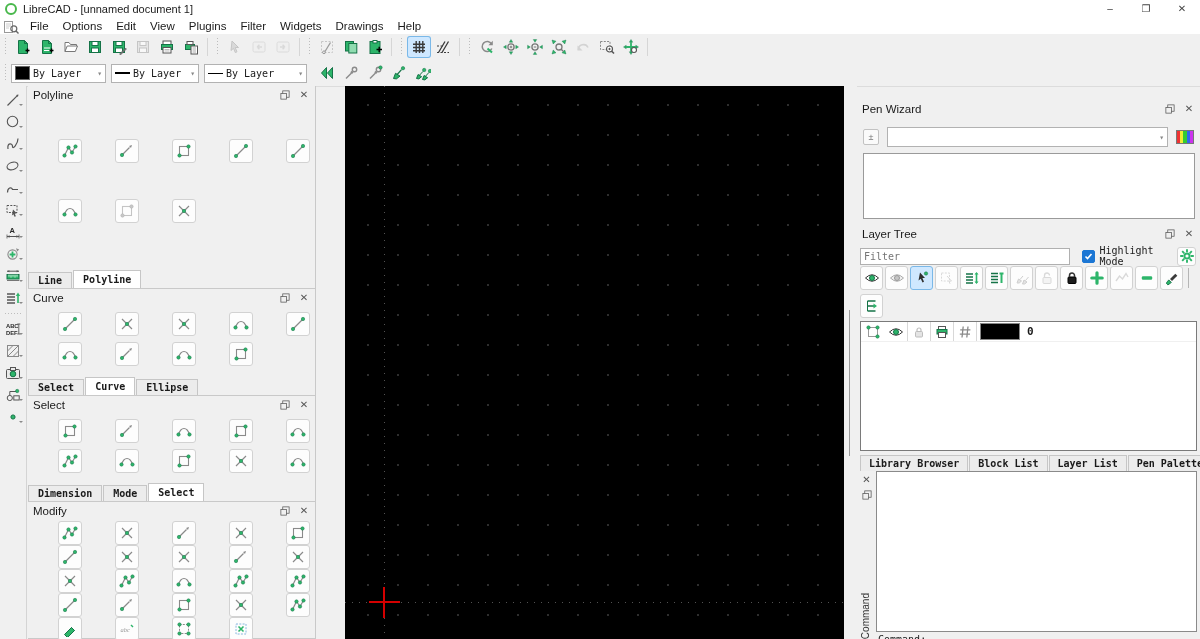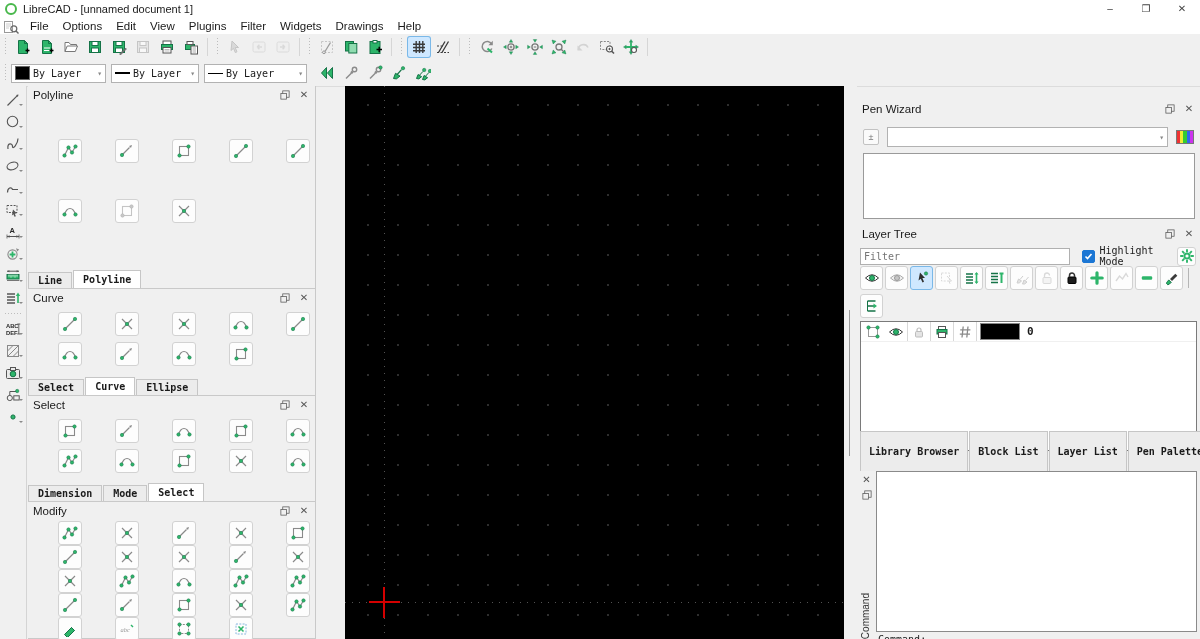--- a/index.html
+++ b/index.html
@@ -64,21 +64,21 @@
   .filter-input{height:17px;border:1px solid #b0b0b0;background:#fff;font-family:"DejaVu Sans Mono",monospace;font-size:10px;padding:0 3px;box-sizing:border-box;outline:none;}
   .chkbox{width:11px;height:11px;border-radius:2px;display:flex;align-items:center;justify-content:center;flex:none;}
   .mono{font-family:"DejaVu Sans Mono",monospace;}
   .lt-btn{width:23px;height:24px;background:#fdfdfd;border:1px solid #d2d2d2;border-radius:3px;display:flex;align-items:center;justify-content:center;box-sizing:border-box;flex:none;}
   .lt-btn.active{background:#cfe8ff;border-color:#7ab8e8;}
   .lt-btn.disabled svg{filter:grayscale(1) opacity(.5);}
   .layer-row{height:19px;display:flex;align-items:center;border-bottom:1px solid #f0f0f0;font-size:11px;font-weight:bold;}
   .layer-cell{display:flex;align-items:center;justify-content:center;height:100%;}
   .layer-cell.sep{border-left:1px solid #d8d8d8;}
   .rtabs{display:flex;align-items:flex-end;font-family:"DejaVu Sans Mono",monospace;font-size:10px;font-weight:bold;}
-  .rtab{height:15px;padding:12px 8px;display:flex;align-items:center;background:#ececec;border:1px solid #c6c6c6;border-bottom:none;margin-right:1px;white-space:nowrap;}
+  .rtab{height:15px;padding:0 8px;display:flex;align-items:center;background:#ececec;border:1px solid #c6c6c6;border-bottom:none;margin-right:1px;white-space:nowrap;}
   .cmd-side{position:absolute;left:2px;top:0;width:15px;bottom:0;}
   .cmd-side .ph-btn{margin:2px auto 4px;}
   .cmd-title{position:absolute;bottom:0;left:1px;width:14px;writing-mode:vertical-rl;transform:rotate(180deg);font-size:10px;color:#333;}
   .cmd-out{position:absolute;left:19px;right:3px;top:0;height:161px;background:#fff;border:1px solid #8a8a8a;box-sizing:border-box;}
   .cmd-label{position:absolute;left:21px;top:163px;font-size:10px;}
   .cmd-input{position:absolute;left:19px;right:3px;top:176px;height:18px;background:#fff;border:1px solid #8a8a8a;box-sizing:border-box;display:flex;align-items:center;}
   .cmd-input input{flex:1;border:none;outline:none;font-family:"DejaVu Sans Mono",monospace;font-size:10px;height:100%;background:transparent;}
   .kb-btn{width:14px;height:12px;border:1px solid #bbb;border-radius:2px;background:#eee;margin-right:2px;flex:none;}
 </style>
 </head>

